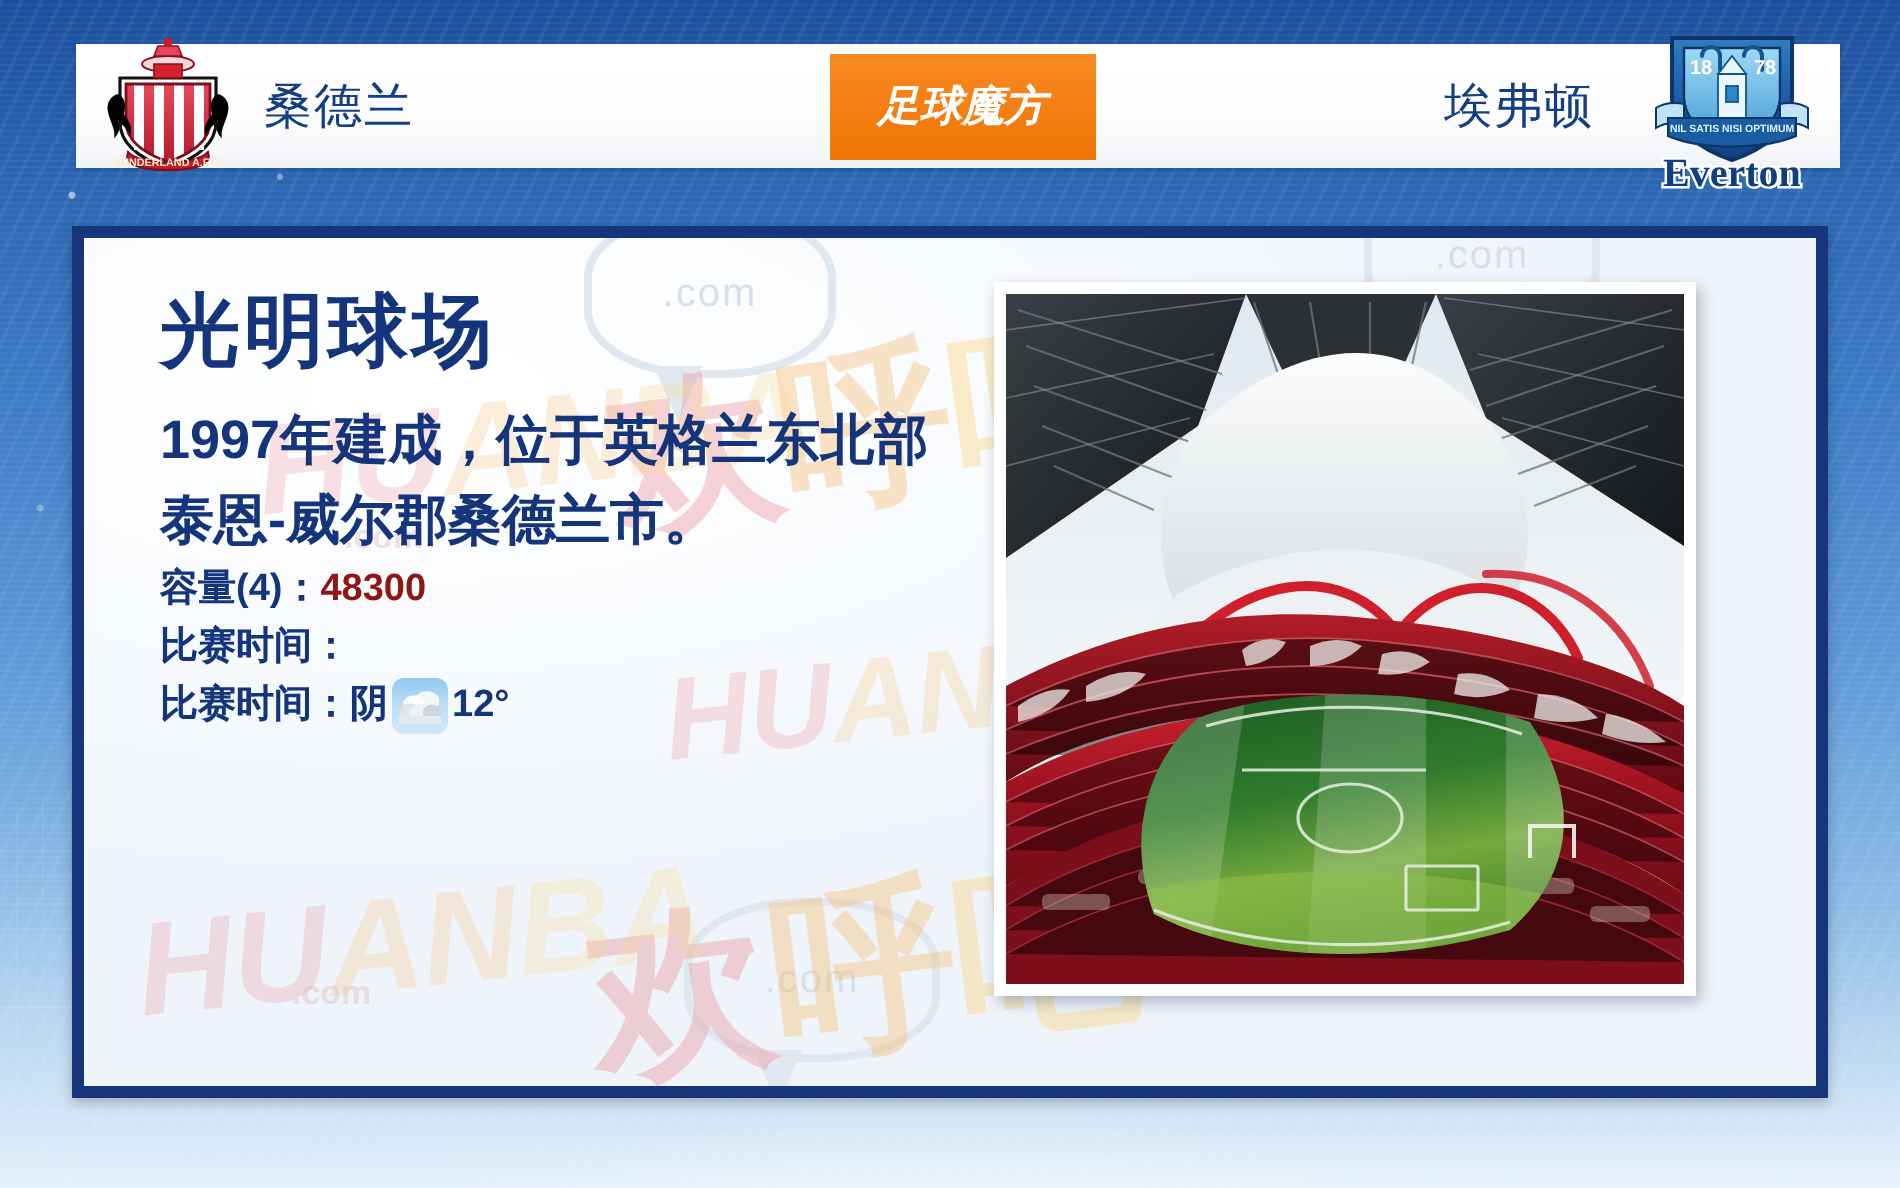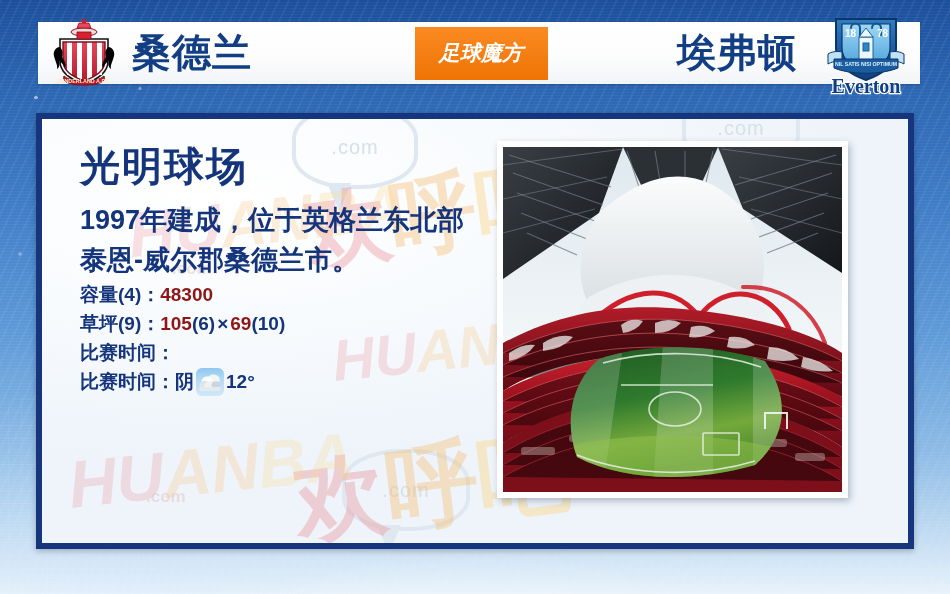--- a/index.html
+++ b/index.html
@@ -62,22 +62,22 @@
   }
   .team-slot {
     display: flex;
     align-items: center;
     height: 100%;
     flex: 1 1 0;
   }
   .team-slot.home { justify-content: flex-start; padding-left: 12px; gap: 14px; }
   .team-slot.away { justify-content: flex-end; padding-right: 8px; gap: 23px; }
   .team-name {
-    font-size: 39px;
-    font-weight: bold;
+    font-size: 24px;
+    font-weight: normal;
     color: #123e84;
     letter-spacing: 1px;
     white-space: nowrap;
   }
   .center-logo {
     width: 133px; height: 53px;
     background: linear-gradient(180deg, #f98a22 0%, #f57f13 50%, #ee7405 100%);
     display: flex; align-items: center; justify-content: center;
     flex: 0 0 auto;
     margin: 0 6px;
@@ -348,28 +348,20 @@
       <div class="info-block">
         <div class="stadium-title">光明球场</div>
         <div class="desc-line">1997年建成，位于英格兰东北部</div>
         <div class="desc-line">泰恩-威尔郡桑德兰市。</div>
 
         <div class="info-row">
           <span>容量(4)：</span>
           <span class="val-red">48300</span>
         </div>
 
-        <div class="info-row">
-          <span>草坪(9)：</span>
-          <span class="val-red">105</span>
-          <span class="val-blue">(6)</span>
-          <span class="times">×</span>
-          <span class="val-red">69</span>
-          <span class="val-blue">(10)</span>
-        </div>
 
         <div class="info-row">
           <span>比赛时间：</span>
         </div>
 
         <div class="info-row">
           <span>比赛时间：</span>
           <span class="val-blue">阴</span>
           <span class="weather-icon">
             <svg width="28" height="28" viewBox="0 0 28 28" aria-hidden="true">

